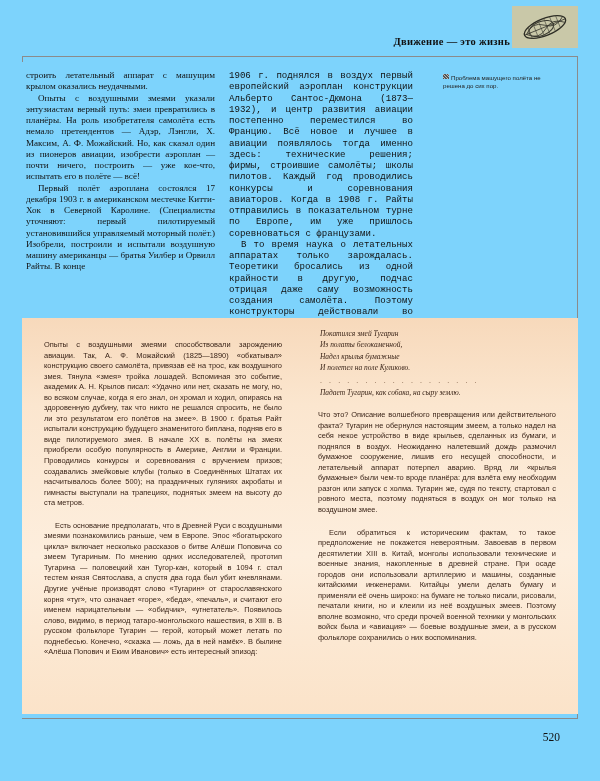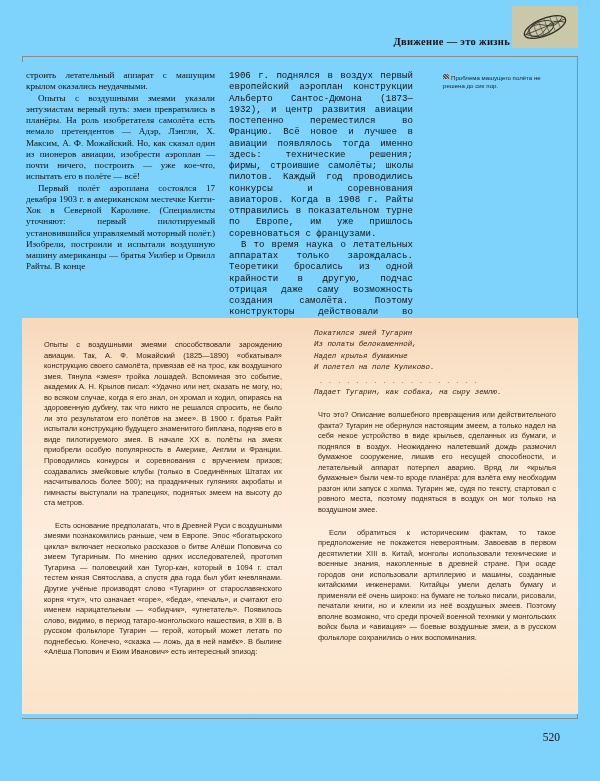--- a/index.html
+++ b/index.html
@@ -152,26 +152,26 @@
     line-height: 10.55px;
     text-align: justify;
     color: #3a2418;
   }
   .fb-col p { margin: 12px; }
   .fb-col p + p { text-indent: 11px; }
   .fb-left  { left: 0; }
   .fb-right { left: 274px; }
 
   .verse {
-    font-family: Liberation Mono, monospace;
+    font-family: Liberation Serif, serif;
     font-style: italic;
     font-size: 7.45px;
     line-height: 11.4px;
     color: #3a2418;
-    margin: 0 0 0 8px;
+    margin: 0 0 0 14px;
   }
   .verse div { white-space: nowrap; }
   .verse-gap {
     margin: 2px 0 2px 14px;
     color: #6b4a33;
     letter-spacing: 2.6px;
     font-size: 7px;
     line-height: 9px;
   }
   .verse-block-2 { margin-top: 1px; }

